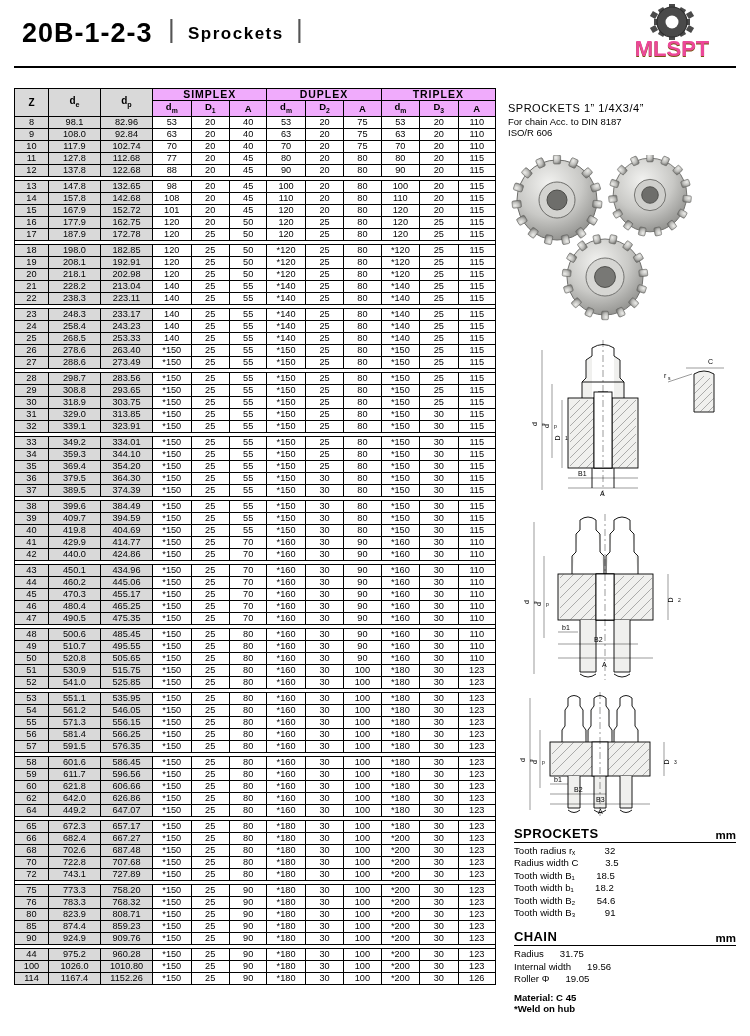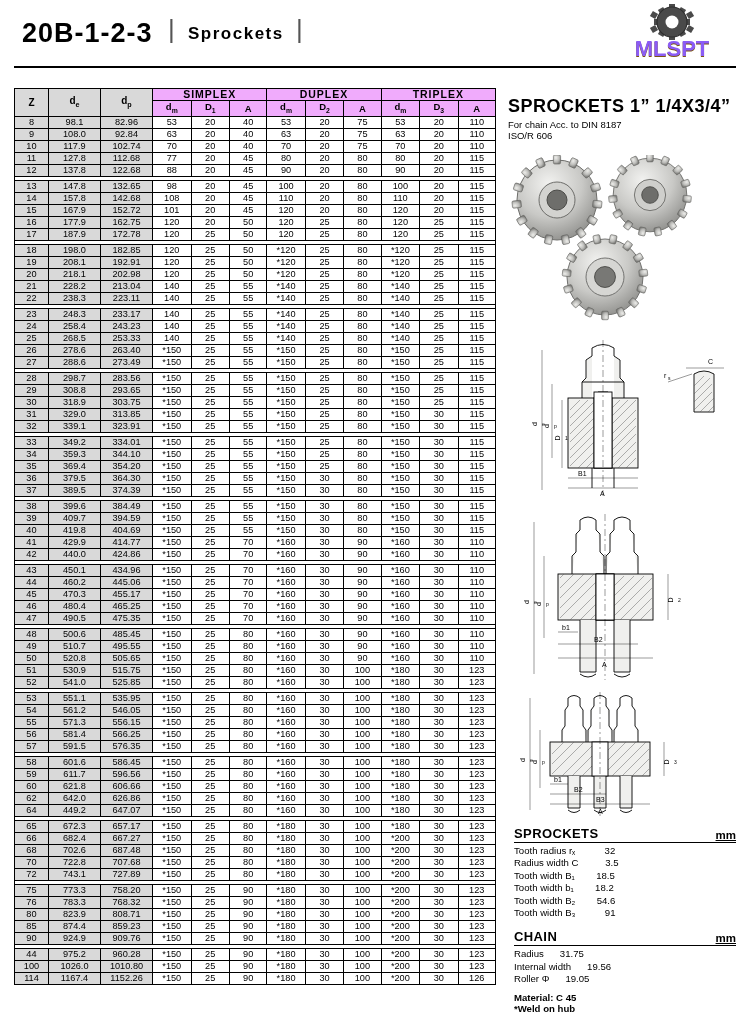--- a/index.html
+++ b/index.html
@@ -26,21 +26,21 @@
     font-size:17px; font-weight:bold; letter-spacing:1.5px;
   }
   .title-sep2 { position:absolute; left:296px; top:14px; font-size:26px; font-weight:300; color:#555; }
   .header-rule { position:absolute; left:14px; top:66px; width:722px; height:2px; background:#000; }
 
   
   .logo-wrap { position:absolute; right:18px; top:4px; width:120px; height:58px; }
   .logo-gear { position:absolute; left:22px; top:0px; }
   .logo-text {
     position:absolute; left:0px; top:32px; width:120px; text-align:center;
-    font-size:22px; font-weight:bold; color:#8b5cf6; letter-spacing:0px;
+    font-size:22px; font-weight:bold; color:#ec4899; letter-spacing:0px;
     text-shadow:0 1px 0 #7a5412;
   }
 
   
   .table-box { position:absolute; left:14px; top:88px; width:482px; }
   table.spec { border-collapse:collapse; width:482px; font-size:9.2px; }
   table.spec th, table.spec td {
     border:1px solid #000;
     text-align:center;
     padding:0;
@@ -56,38 +56,38 @@
   .num  { width:34px; }
   .num-d{ width:34px; }
   .num-a{ width:33px; }
   tr.gap td, tr.gap th { height:4px; border-left:1px solid #000; border-right:1px solid #000; border-top:none; border-bottom:none; }
   td.zc { background:#d9d9d9; font-weight:bold; }
   td.dc { background:#d9d9d9; }
   sub { font-size:0.72em; }
 
   
   .right { position:absolute; left:508px; top:96px; width:228px; }
-  .rt-title { font-size:18px; font-weight:bold; letter-spacing:0.5px; }
+  .rt-title { font-size:11px; font-weight:normal; letter-spacing:0.5px;margin-top:6px; }
   .rt-sub { font-size:9.5px; margin-top:2px; }
   .rt-sub2 { font-size:9.5px; }
 
   .photo { position:absolute; left:505px; top:155px; width:235px; height:175px; }
 
   .dwg1 { position:absolute; left:518px; top:338px; width:215px; height:165px; }
   .dwg2 { position:absolute; left:518px; top:512px; width:215px; height:170px; }
   .dwg3 { position:absolute; left:518px; top:692px; width:215px; height:125px; }
 
   
   .spec-block { position:absolute; left:514px; top:826px; width:222px; font-size:9.6px; }
   .spec-head {
     display:flex; justify-content:space-between; align-items:flex-end;
     border-bottom:1.6px solid #000; padding-bottom:1px; margin-bottom:2px;
   }
   .spec-head .h1 { font-size:13px; font-weight:bold; letter-spacing:0.4px; }
-  .spec-head .h2 { font-size:11.5px; font-weight:bold;text-decoration:underline; }
+  .spec-head .h2 { font-size:11.5px; font-weight:bold; }
   .spec-row { display:flex; justify-content:flex-start; line-height:12.4px; }
   .spec-row .lbl { }
   .spec-row .val { text-align:right; min-width:40px; }
   .spec-head2 { margin-top:10px; }
   .matline { margin-top:6px; font-size:9.6px; font-weight:bold; }
   .weldline { font-size:9.6px; font-weight:bold; }
 </style>
 </head>
 <body>
 

